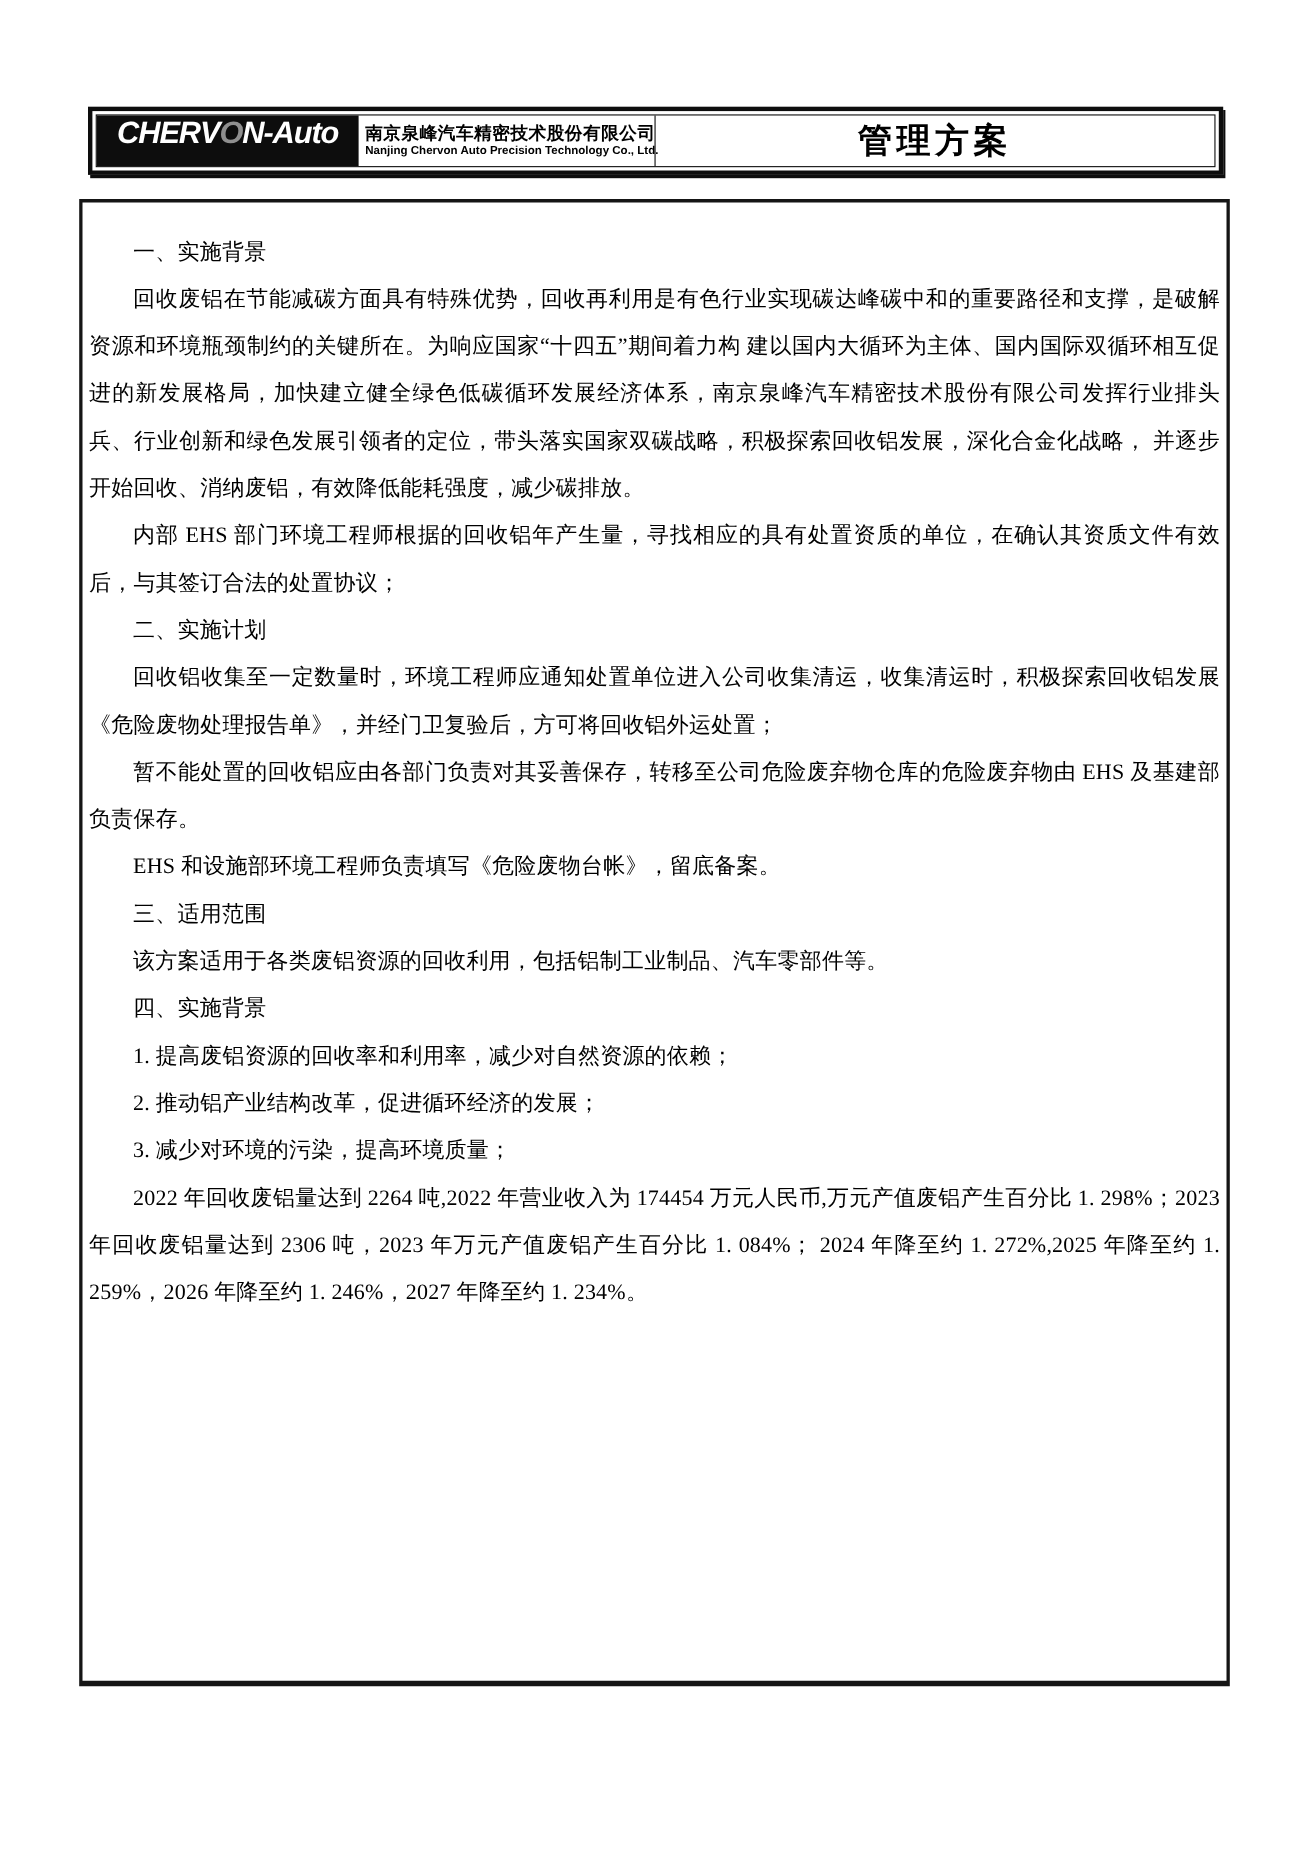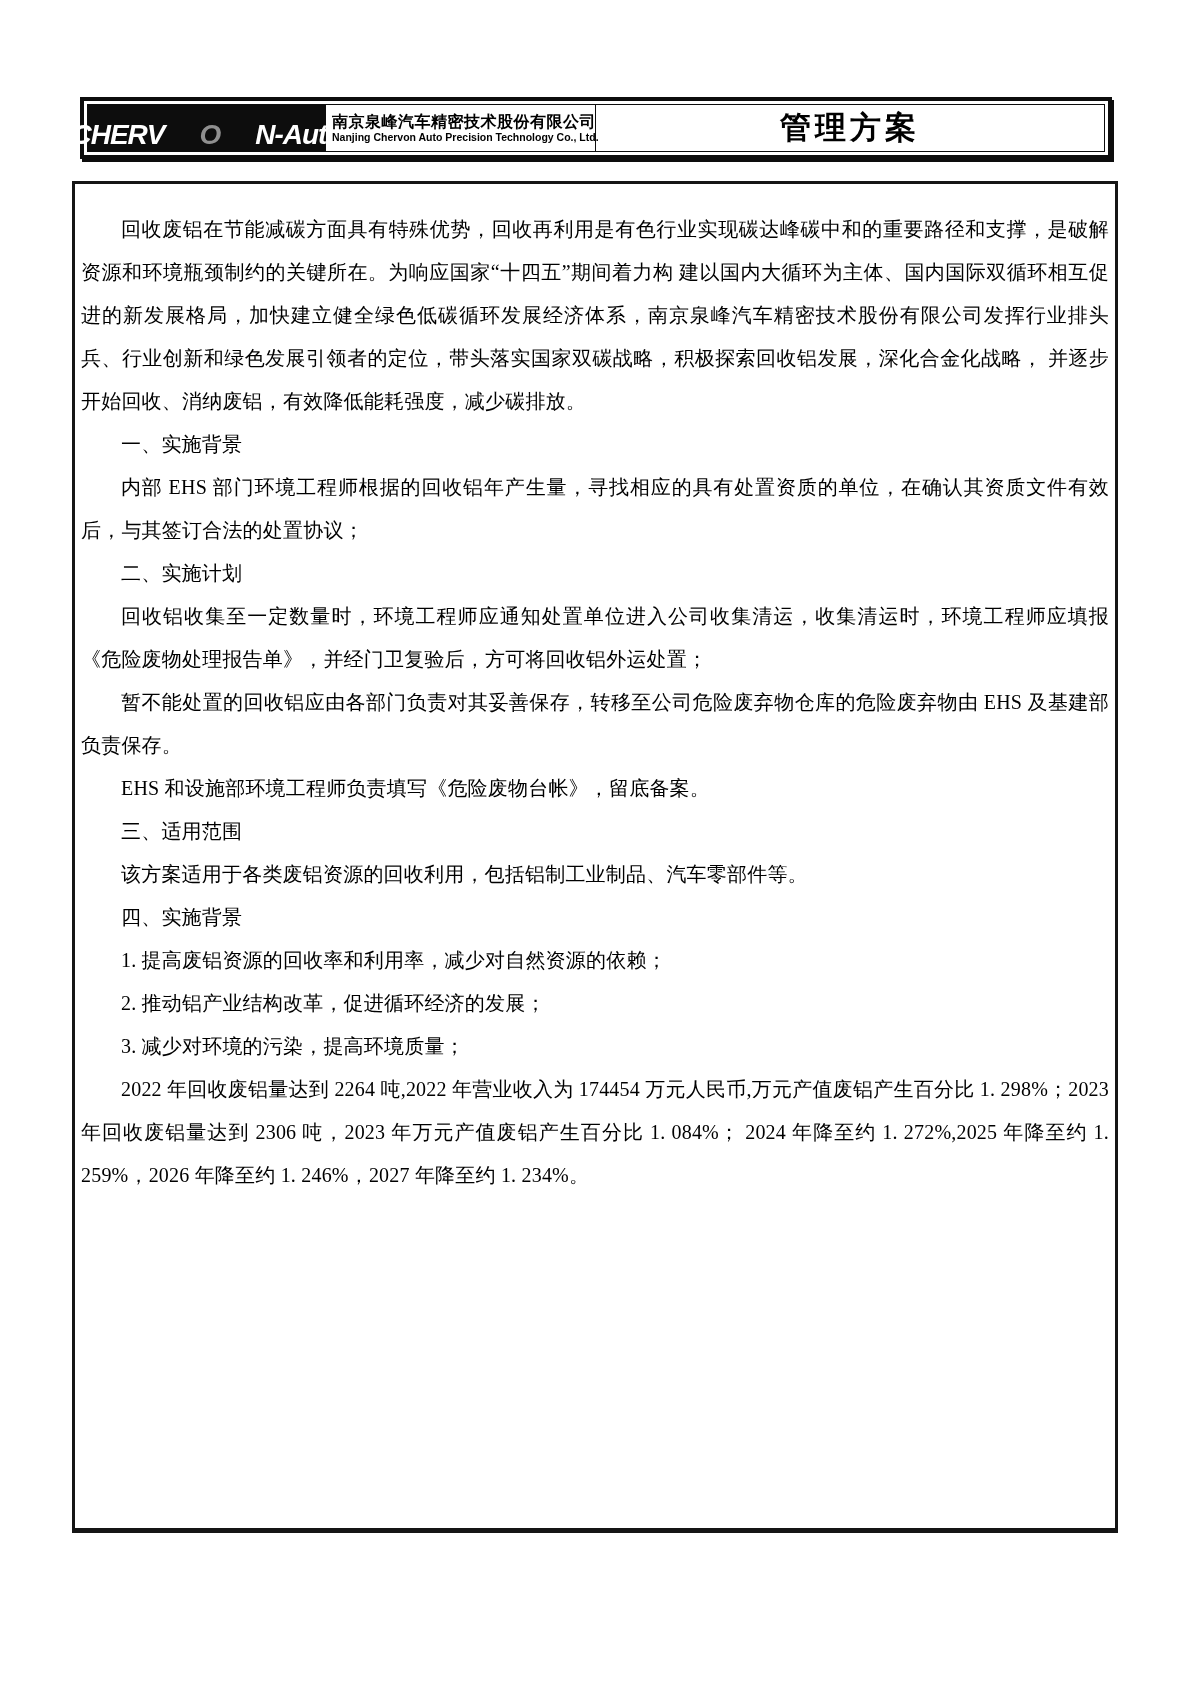--- a/index.html
+++ b/index.html
@@ -23,26 +23,25 @@
   }
   .hdr-inner{
     width:100%;height:100%;
     border:1px solid #0d0d0d;
     box-sizing:border-box;
     display:flex;align-items:stretch;
   }
   .logo-cell{
     width:238px;flex:0 0 238px;
     background:#0d0d0d;color:#ffffff;
-    display:flex;align-items:flex-end;justify-content:center;
+    display:flex;align-items:flex-start;justify-content:center;
     font-family:"Liberation Sans","DejaVu Sans",sans-serif;
     font-weight:bold;font-style:italic;
     font-size:28px;letter-spacing:-1px;
     white-space:nowrap;
-    gap:35px;
   }
   .logo-o{color:#8f8f8f;}
   .company-cell{
     width:270px;flex:0 0 270px;
     border-right:1px solid #0d0d0d;
     display:flex;flex-direction:column;justify-content:center;
     padding:2px 6px;box-sizing:border-box;
     font-family:"Liberation Sans","DejaVu Sans",sans-serif;
   }
   .company-cn{font-weight:bold;font-size:16px;line-height:19px;letter-spacing:0.5px;white-space:nowrap;}
@@ -86,28 +85,28 @@
         <span class="company-cn">南京泉峰汽车精密技术股份有限公司</span>
         <span class="company-en">Nanjing Chervon Auto Precision Technology Co., Ltd.</span>
       </div>
       <div class="title-cell">管理方案</div>
     </div>
   </div>
 
   <div class="frame">
 
     <section>
+      <p>一、实施背景</p>
       <p>回收废铝在节能减碳方面具有特殊优势，回收再利用是有色行业实现碳达峰碳中和的重要路径和支撑，是破解资源和环境瓶颈制约的关键所在。为响应国家“十四五”期间着力构 建以国内大循环为主体、国内国际双循环相互促进的新发展格局，加快建立健全绿色低碳循环发展经济体系，南京泉峰汽车精密技术股份有限公司发挥行业排头兵、行业创新和绿色发展引领者的定位，带头落实国家双碳战略，积极探索回收铝发展，深化合金化战略， 并逐步开始回收、消纳废铝，有效降低能耗强度，减少碳排放。</p>
-      <p>一、实施背景</p>
     </section>
 
     <section>
       <p>内部 EHS 部门环境工程师根据的回收铝年产生量，寻找相应的具有处置资质的单位，在确认其资质文件有效后，与其签订合法的处置协议；</p>
       <p>二、实施计划</p>
-      <p>回收铝收集至一定数量时，环境工程师应通知处置单位进入公司收集清运，收集清运时，环境工程师应填报《危险废物处理报告单》，并经门卫复验后，方可将回收铝外运处置；</p>
+      <p>回收铝收集至一定数量时，环境工程师应通知处置单位进入公司收集清运，收集清运时，积极探索回收铝发展《危险废物处理报告单》，并经门卫复验后，方可将回收铝外运处置；</p>
       <p>暂不能处置的回收铝应由各部门负责对其妥善保存，转移至公司危险废弃物仓库的危险废弃物由 EHS 及基建部负责保存。</p>
       <p>EHS 和设施部环境工程师负责填写《危险废物台帐》，留底备案。</p>
     </section>
 
     <section>
       <p>三、适用范围</p>
       <p>该方案适用于各类废铝资源的回收利用，包括铝制工业制品、汽车零部件等。</p>
     </section>
 
     <section>

